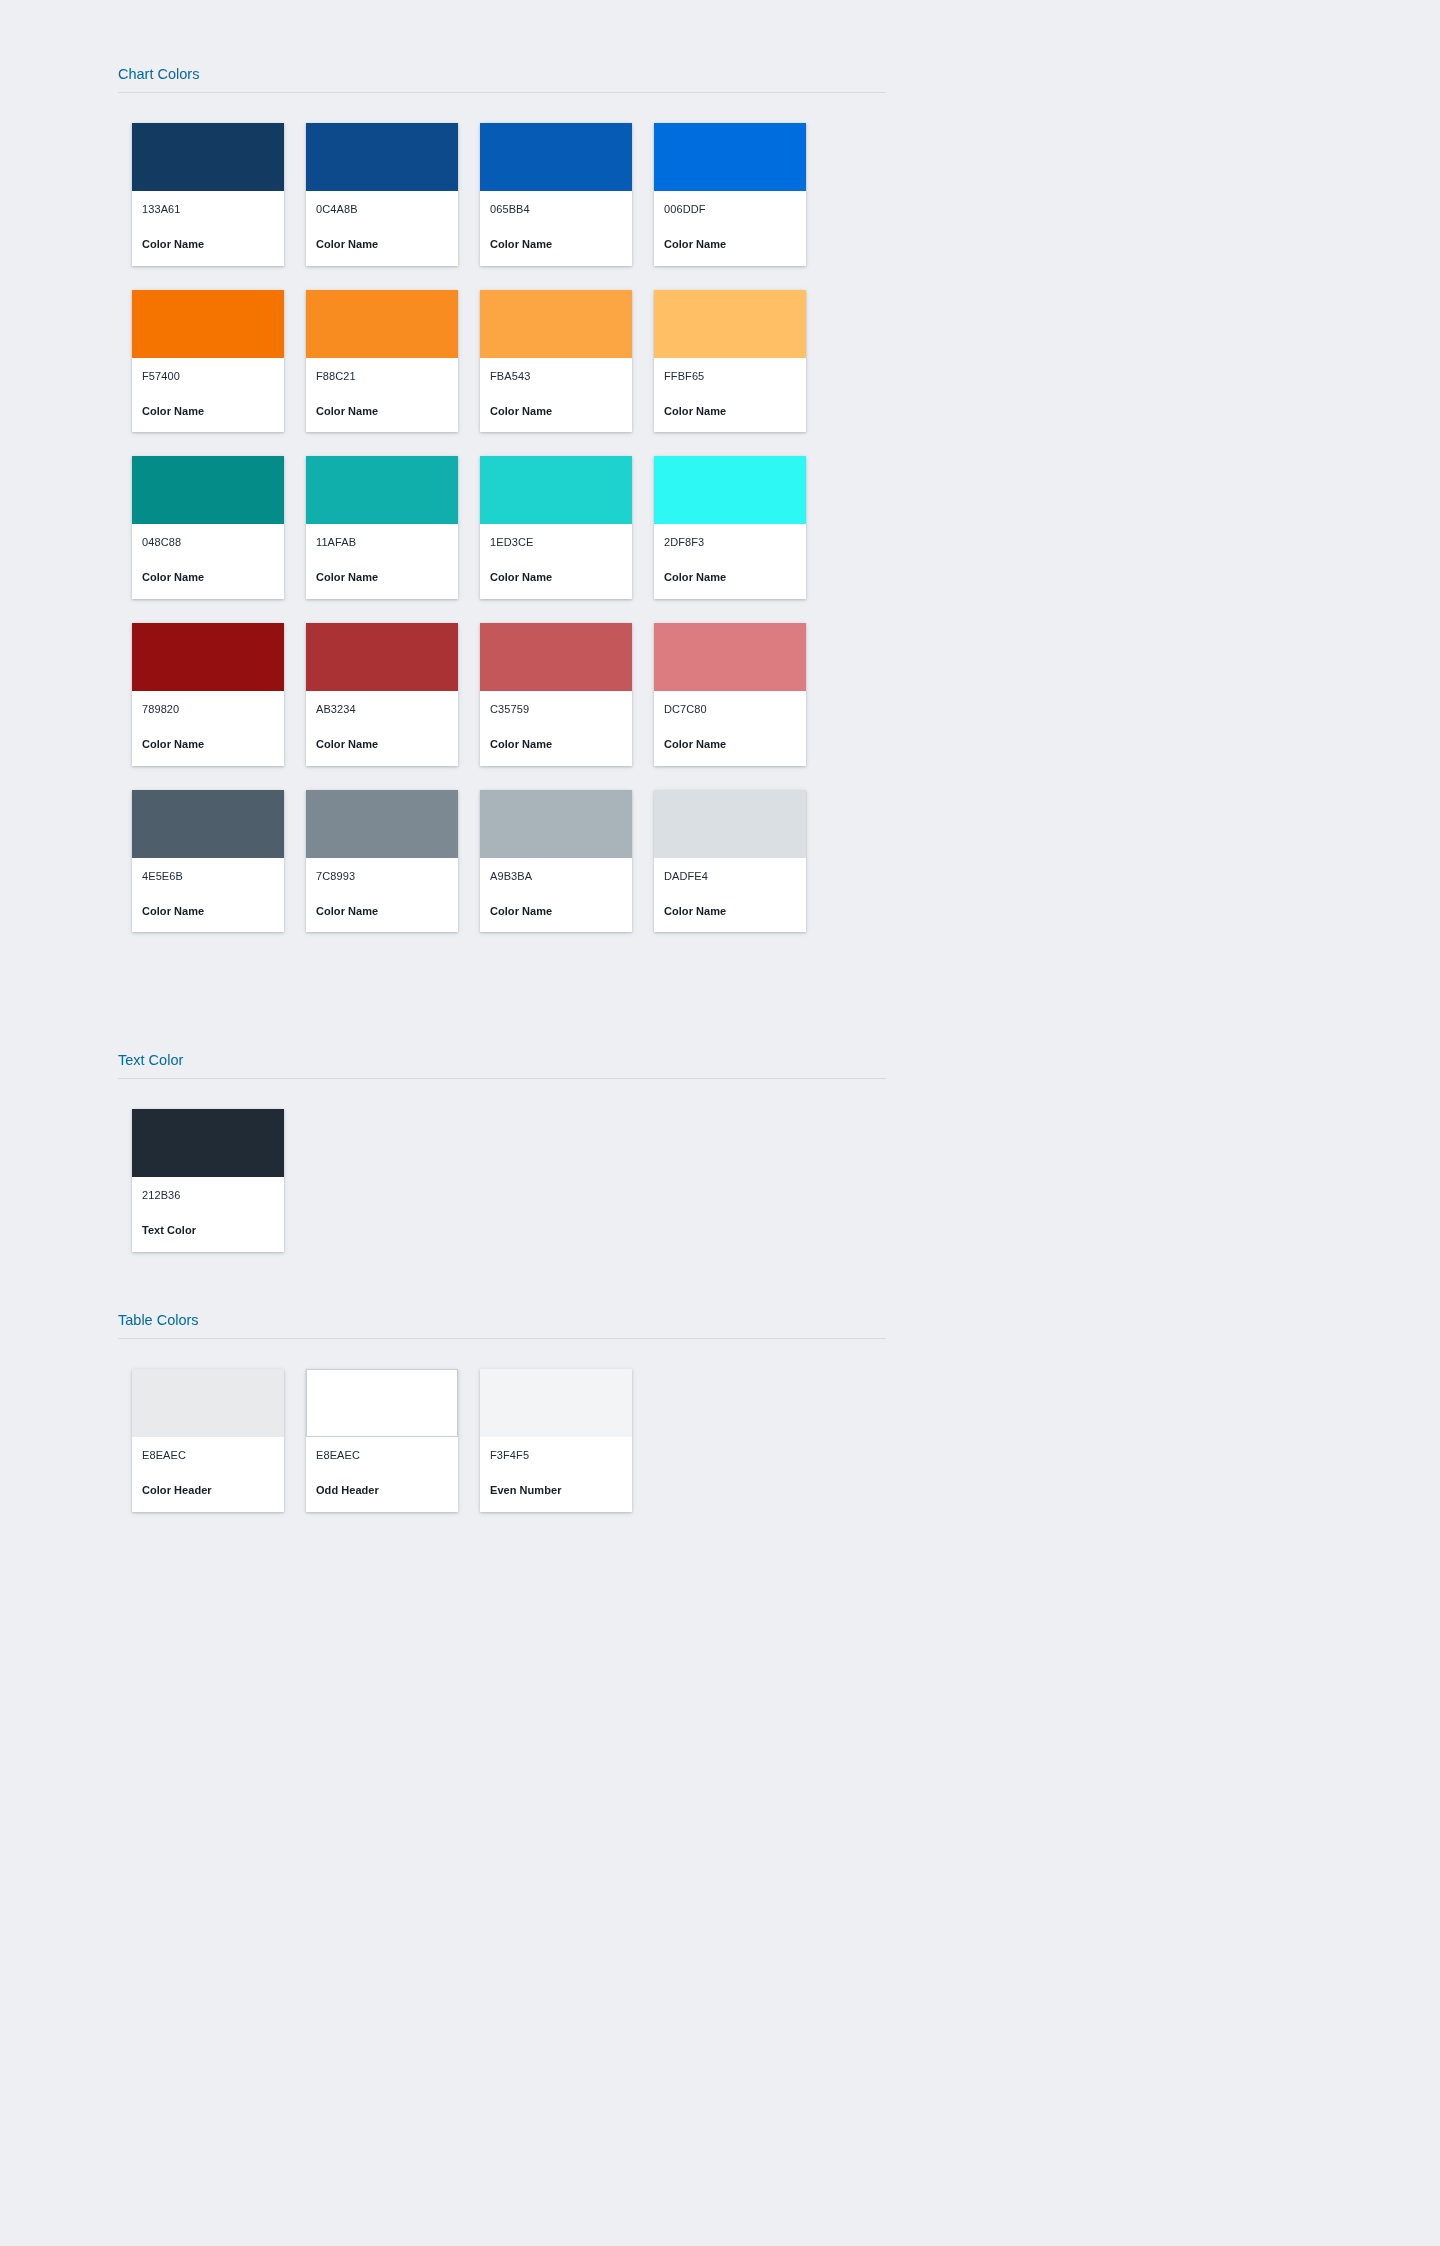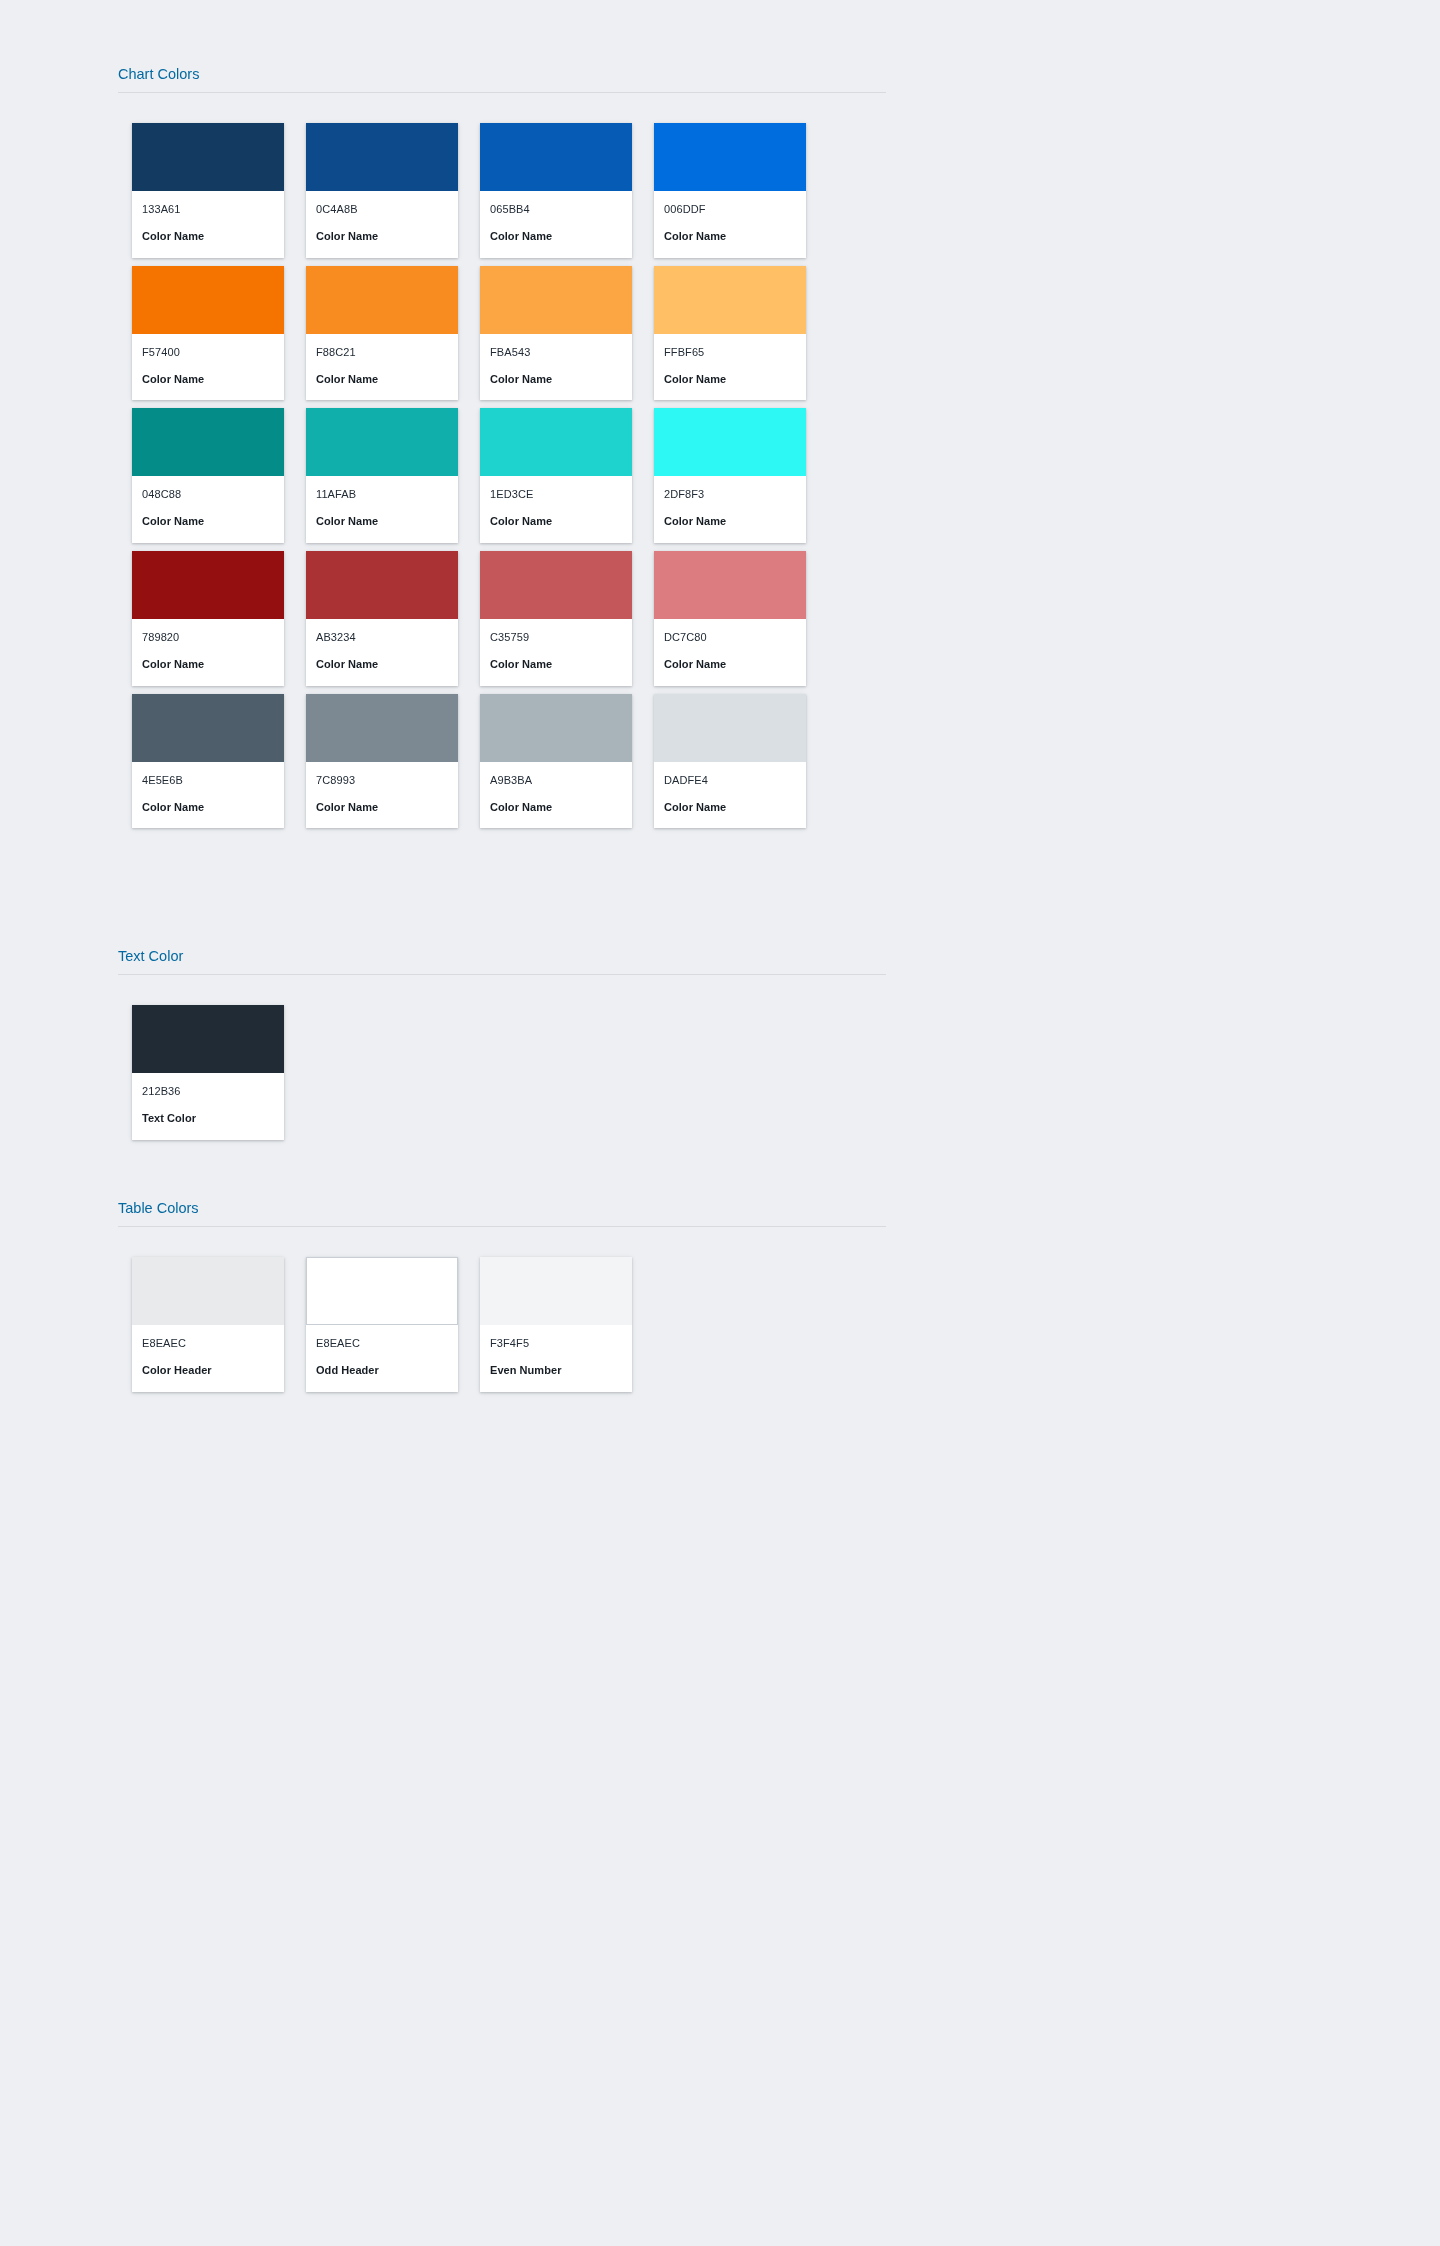--- a/index.html
+++ b/index.html
@@ -47,21 +47,21 @@
     border-bottom: 1px solid #d7dbe0;
   }
   .sec-sp-1 { height: 48px; }
   .sec-sp-2 { height: 60px; }
   .grid-gap-top { height: 30px; }
 
   
   .grid {
     display: flex;
     flex-wrap: wrap;
-    gap: 8px 22px;
+    gap: 24px 22px;
     padding-left: 14px;
   }
   .card-col { width: 152px; }
 
   .card {
     width: 152px;
     background: #ffffff;
     box-shadow: 0 1px 2px rgba(28,40,52,0.20), 0 1px 5px rgba(28,40,52,0.10);
   }
   .swatch {
@@ -78,21 +78,21 @@
     font-weight: 400;
     color: #212b36;
     line-height: 1.35;
     letter-spacing: 0.1px;
   }
   .cname {
     font-size: 11px;
     font-weight: 700;
     color: #161d24;
     line-height: 1.35;
-    margin-top: 12px;
+    margin-top: 20px;
     letter-spacing: 0.05px;
   }
   .tail { height: 180px; }
 </style>
 </head>
 <body>
 
 <div class="page">
   <div class="content">
 

